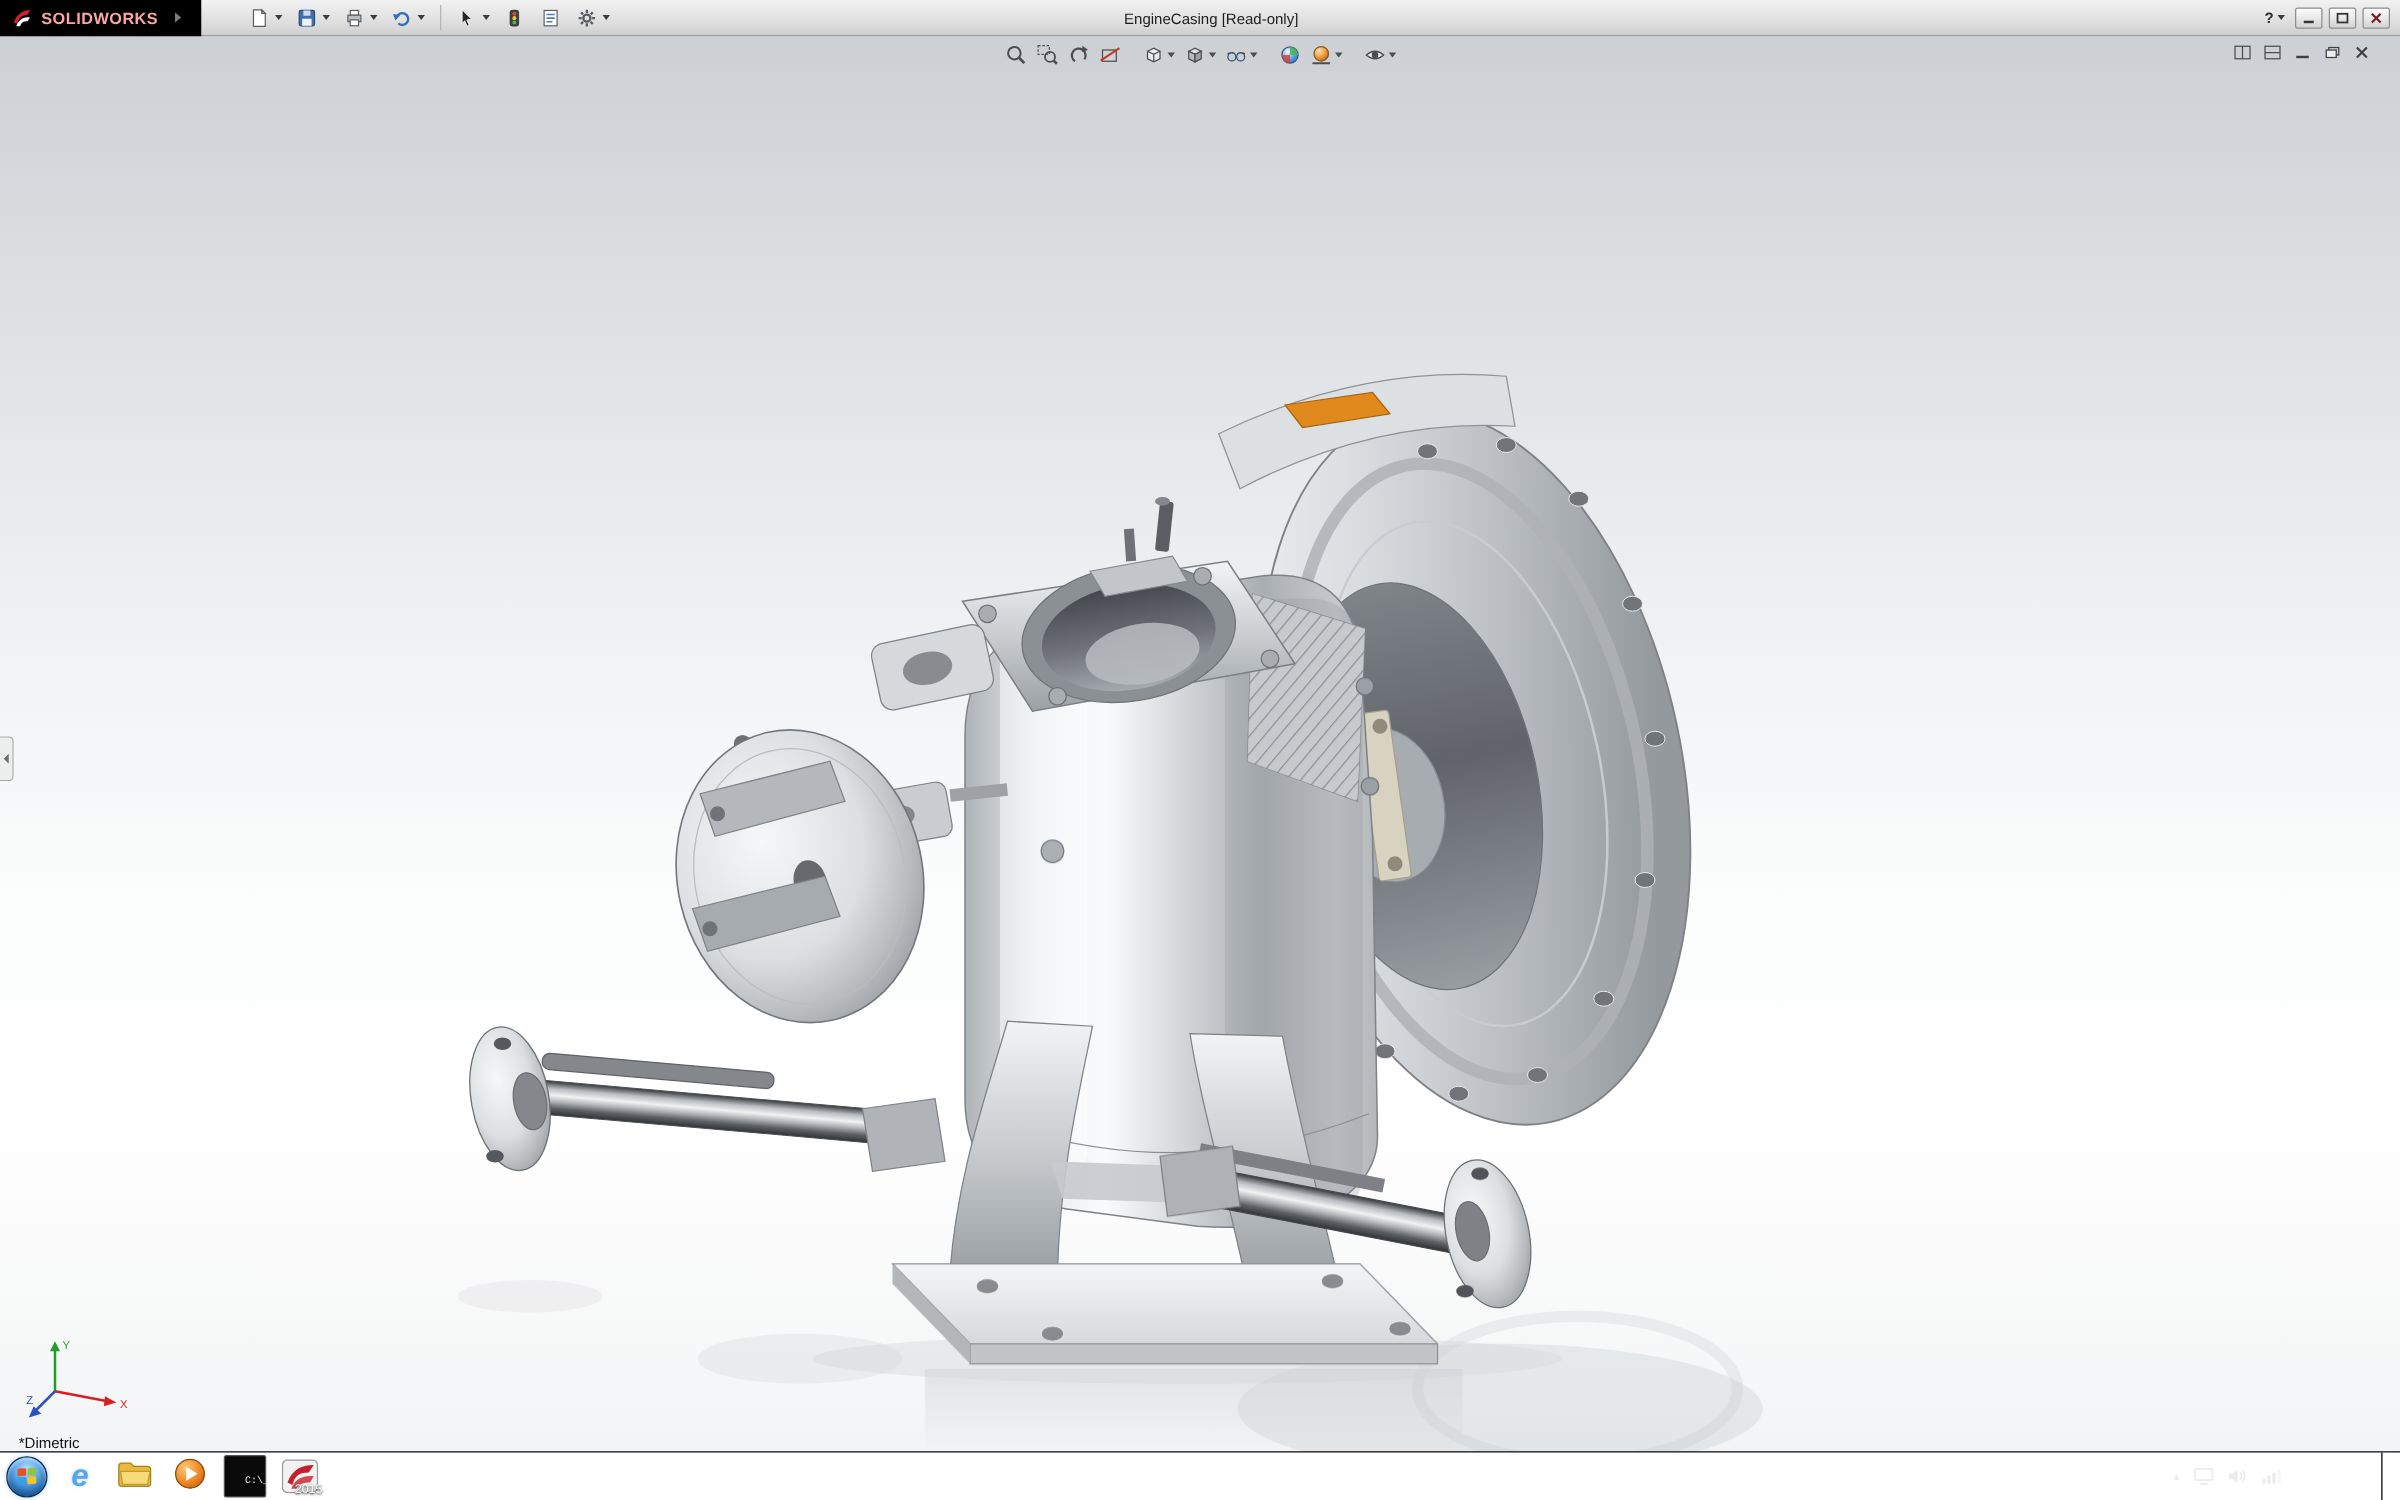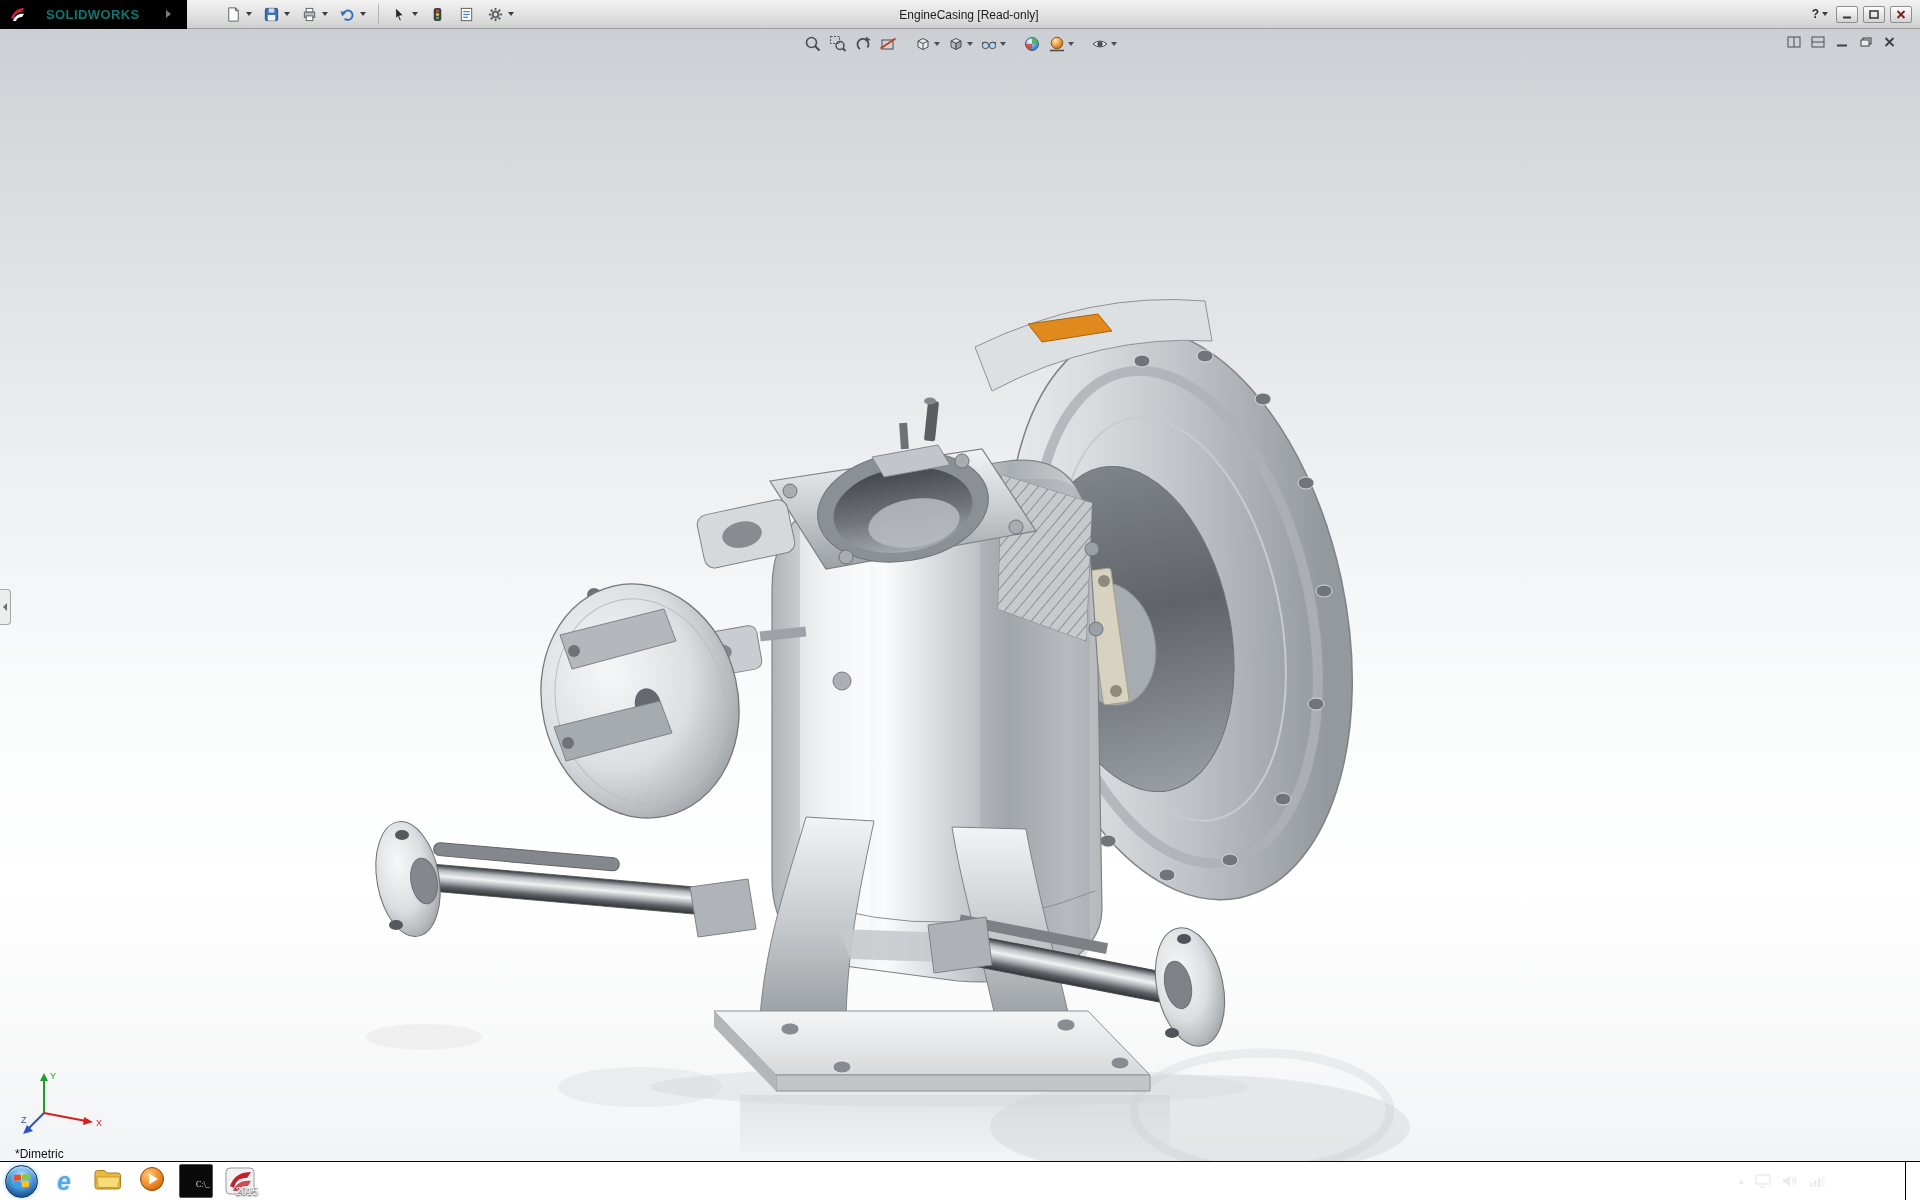--- a/index.html
+++ b/index.html
@@ -3,21 +3,21 @@
 <meta charset="utf-8">
 <style>
   *{box-sizing:border-box;margin:0;padding:0}
   html,body{width:1920px;height:1200px;overflow:hidden;font-family:"Liberation Sans",sans-serif;background:#fff}
   .app{position:relative;width:1920px;height:1200px}
 
   
   .titlebar{position:absolute;top:0;left:0;width:1920px;height:29px;
     background:linear-gradient(#f2f2f2,#dcdcdc 70%,#cfcfcf);border-bottom:1px solid #9d9d9d;
     display:flex;align-items:center;z-index:50}
-  .sw-logo{height:29px;background:#000;color:#0f766e;display:flex;align-items:center;gap:20px;
+  .sw-logo{height:29px;background:#000;color:#fca5a5;display:flex;align-items:center;gap:7px;
     padding:0 16px 0 9px;font-weight:bold;font-size:13px;letter-spacing:.4px}
   .sw-mark{width:17px;height:17px;position:relative}
   .sw-mark svg{display:block}
   .logo-chevron{width:0;height:0;border-top:4px solid transparent;border-bottom:4px solid transparent;
     border-left:5px solid #7a7a7a;margin-left:6px}
   .tb-group{display:flex;align-items:center;margin-left:34px;gap:3px}
   .tb-btn{display:flex;align-items:center;height:24px;padding:0 3px;border:1px solid transparent;border-radius:2px}
   .tb-btn .icon{display:flex;align-items:center;justify-content:center;width:18px;height:18px}
   .tb-caret{width:0;height:0;border-left:3.5px solid transparent;border-right:3.5px solid transparent;
     border-top:4px solid #3c3c3c;margin-left:3px}
@@ -62,21 +62,21 @@
   .task-btn{min-width:40px;height:33px;margin:0 2px;border-radius:3px;display:flex;align-items:center;
     justify-content:center;position:relative}
   .task-btn.open{border:1px solid rgba(255,255,255,.28);
     background:linear-gradient(180deg,rgba(255,255,255,.16),rgba(255,255,255,.04))}
   .task-btn.active{border:1px solid rgba(255,255,255,.45);
     background:linear-gradient(180deg,rgba(255,255,255,.34),rgba(255,255,255,.12));
     box-shadow:inset 0 0 6px rgba(255,255,255,.25)}
   .ie-glyph{font-size:25px;font-weight:bold;font-style:italic;color:#57a7e8;
     text-shadow:0 0 3px rgba(120,190,255,.6);line-height:1}
   .cmd-box{width:28px;height:24px;background:#0a0a0a;border:1px solid #555;border-radius:2px;
-    color:#e8e8e8;font-family:Liberation Serif, serif;font-size:8px;padding:16px;line-height:1}
+    color:#e8e8e8;font-family:Liberation Mono, monospace;font-size:8px;padding:16px;line-height:1}
   .sw-taskicon{position:relative;width:30px;height:28px}
   .sw-badge{position:absolute;right:-3px;bottom:-2px;color:#fff;font-size:10px;font-weight:normal;
     text-shadow:0 1px 2px #000}
   .tray{margin-left:auto;display:flex;align-items:center;gap:9px;height:100%;padding-right:2px}
   .tray-arrow{color:#e9ebed;font-size:8px}
   .tray-icon{display:flex;align-items:center;justify-content:center;width:18px;height:18px}
   .clock{color:#fff;font-size:11px;text-align:center;line-height:13px;padding:0 6px}
   .show-desktop{width:13px;height:39px;border-left:1px solid #000;
     background:linear-gradient(90deg,rgba(255,255,255,.14),rgba(255,255,255,.03))}
 </style>

